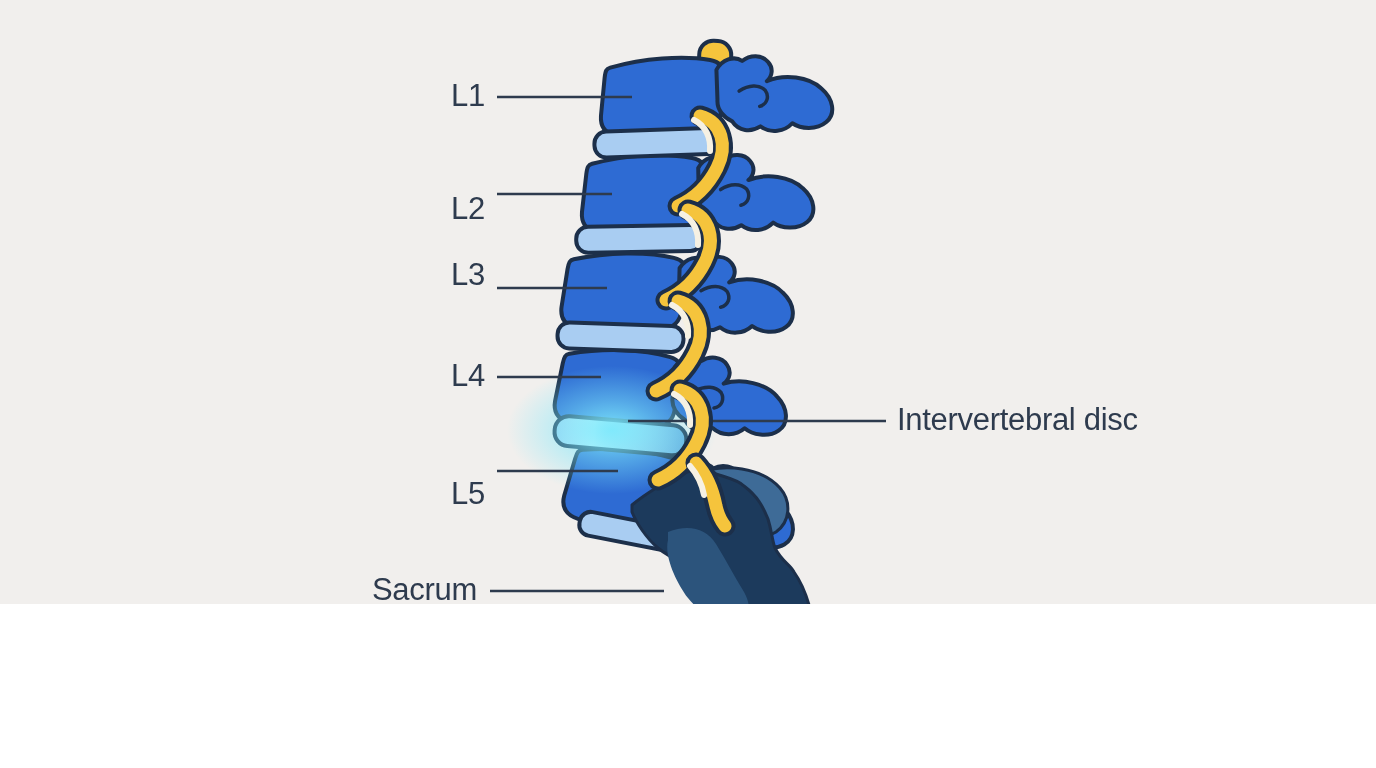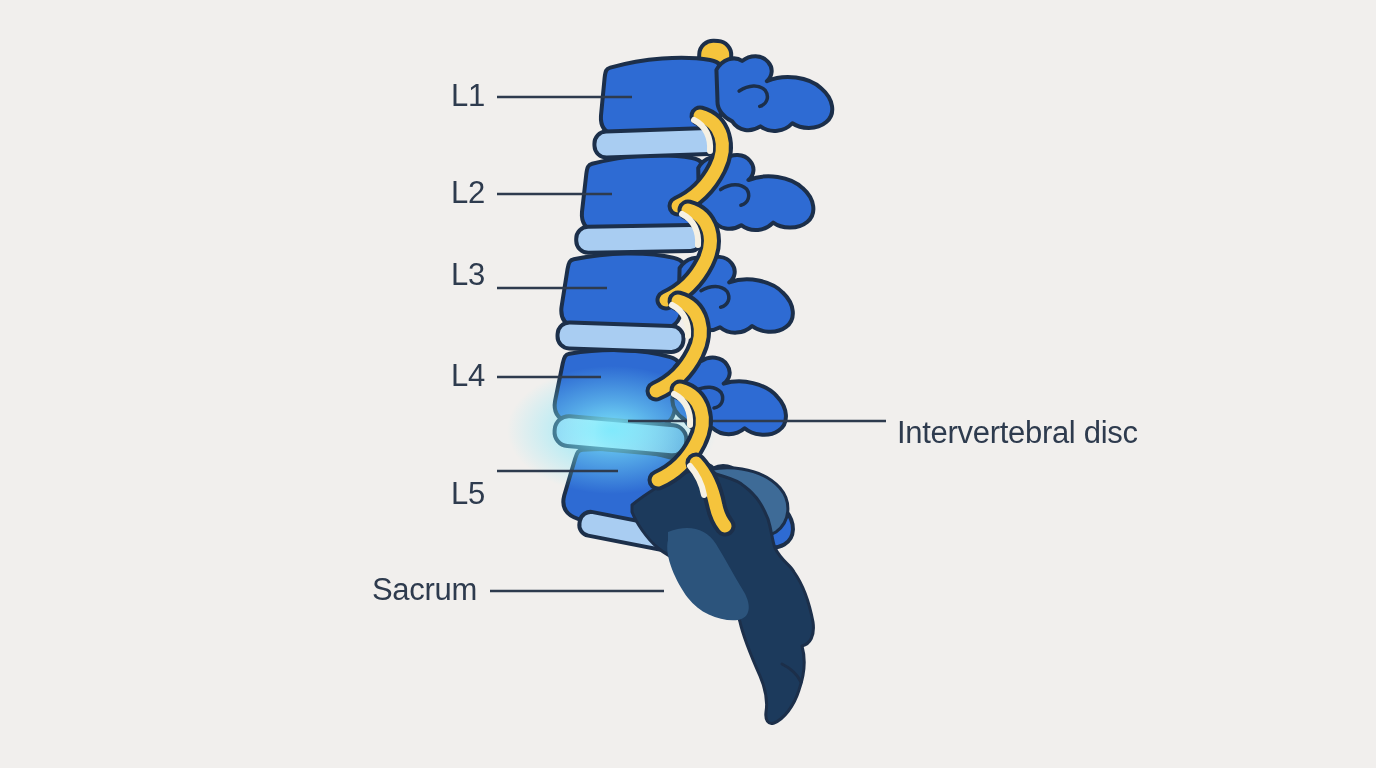--- a/index.html
+++ b/index.html
@@ -1,18 +1,18 @@
 <!DOCTYPE html>
 <html style="--background: #f1efed; --vertebra: #2e6bd3; --outline: #1c2f4a; --disc: #a9cdf2; --disc-hot-left: #9fd0ef; --disc-hot-core: #d9f8fc; --disc-hot-right: #63a9dc; --glow: #7de9fc; --nerve: #f5c43c; --nerve-sliver: #f6f1e3; --sacrum-dark: #1c3a5c; --sacrum-mid: #2c547c; --sacrum-wing: #3e6b97; --text: #2e3b4e; --line: #2e3b4e;"><head>
 <meta charset="utf-8">
 <style>
   html,body{margin:0;padding:0;}
   .canvas{
     position:relative;
-    width:1376px;height:768px;
+    width:1376px;height:604px;
     background:var(--background,#f1efed);
     overflow:hidden;
     font-family:"Liberation Sans", sans-serif;
   }
   .illustration{position:absolute;left:0;top:0;}
   .v-fill{fill:var(--vertebra,#2e6bd3);stroke:var(--outline,#1c2f4a);stroke-width:4;stroke-linejoin:round;}
   .v-line{fill:none;stroke:var(--outline,#1c2f4a);stroke-width:3.5;stroke-linecap:round;}
   .disc{fill:var(--disc,#a9cdf2);stroke:var(--outline,#1c2f4a);stroke-width:4;}
   .disc-hot{fill:url(#discHot);stroke:var(--outline,#1c2f4a);stroke-width:4;}
   .cord{fill:var(--nerve,#f5c43c);stroke:var(--outline,#1c2f4a);stroke-width:4;}
@@ -122,20 +122,20 @@
     <use href="#hook" transform="translate(678,301)"></use>
     <use href="#hook" transform="translate(680,390)"></use>
     <g>
       <path class="hook-outline" d="M696,463 C706,474 713,490 716,506 C718,515 721,521 725,526"></path>
       <path class="hook-core" d="M696,463 C706,474 713,490 716,506 C718,515 721,521 725,526"></path>
       <path class="hook-sliver" d="M690,466 C697,474 702,484 704,495"></path>
     </g>
   </svg>
 
   <div class="label" style="top:97px;  right:891px">L1</div>
-  <div class="label" style="top:194px; right:891px">L2</div>
+  <div class="label" style="top:210px; right:891px">L2</div>
   <div class="label" style="top:276px; right:891px">L3</div>
   <div class="label" style="top:377px; right:891px">L4</div>
   <div class="label" style="top:495px; right:891px">L5</div>
   <div class="label" style="top:591px; right:899px">Sacrum</div>
-  <div class="label" style="top:434px; left:897px">Intervertebral disc</div>
+  <div class="label" style="top:421px; left:897px">Intervertebral disc</div>
 
 </div>
 
 </body></html>

